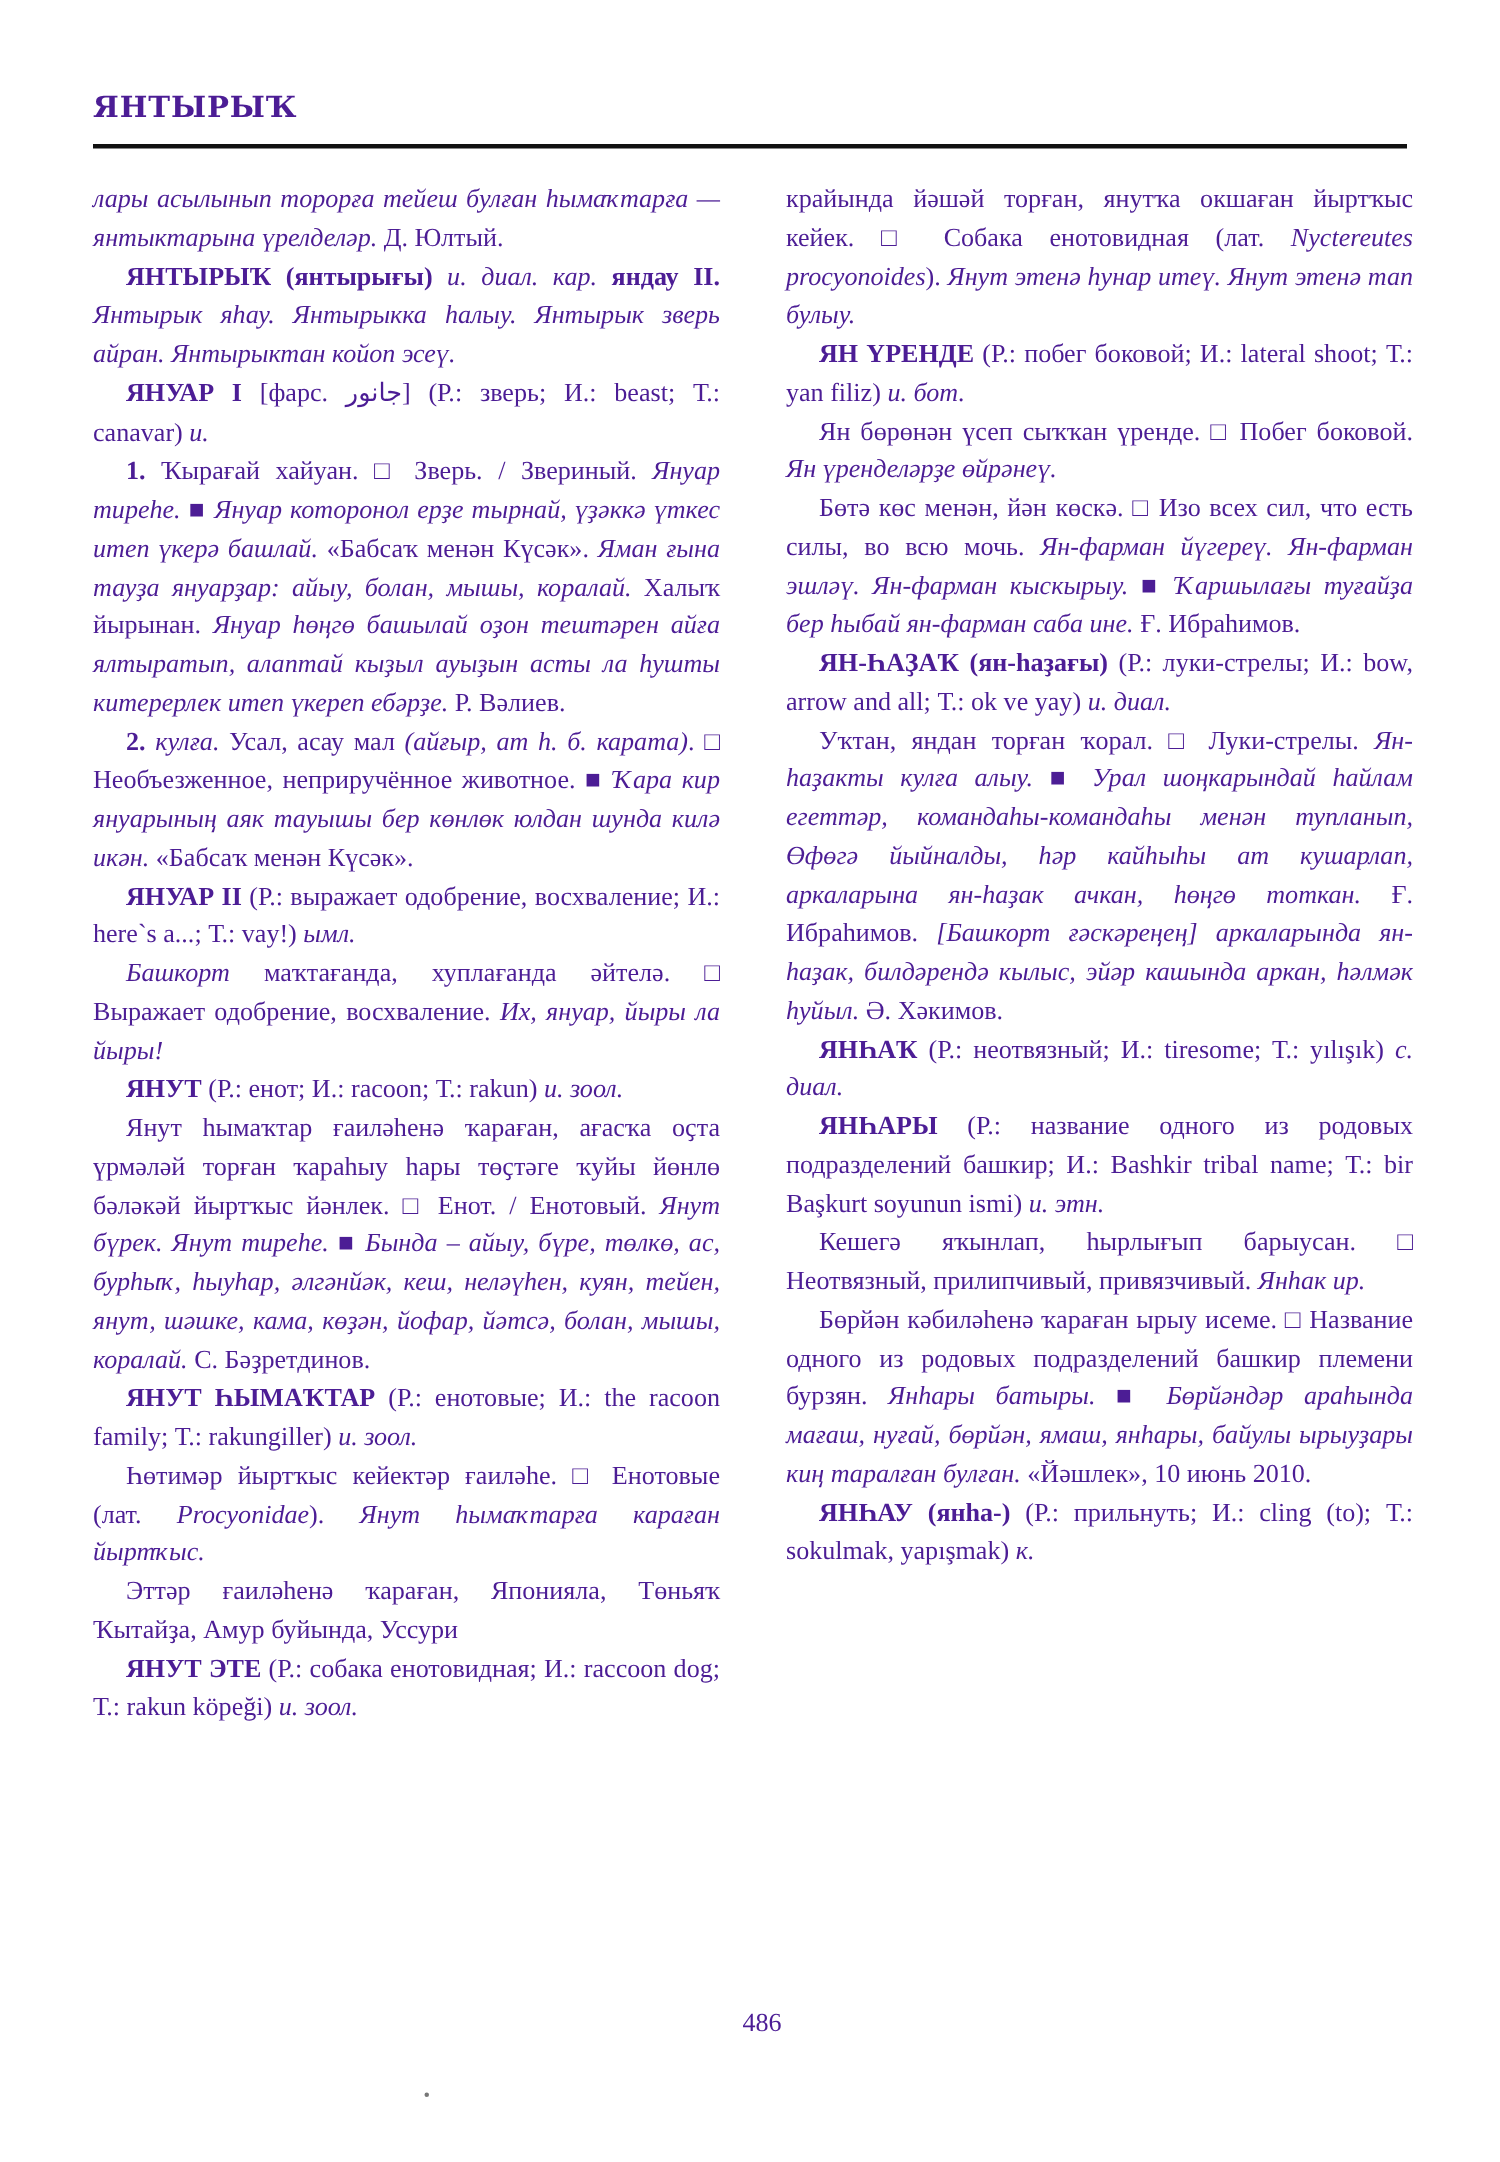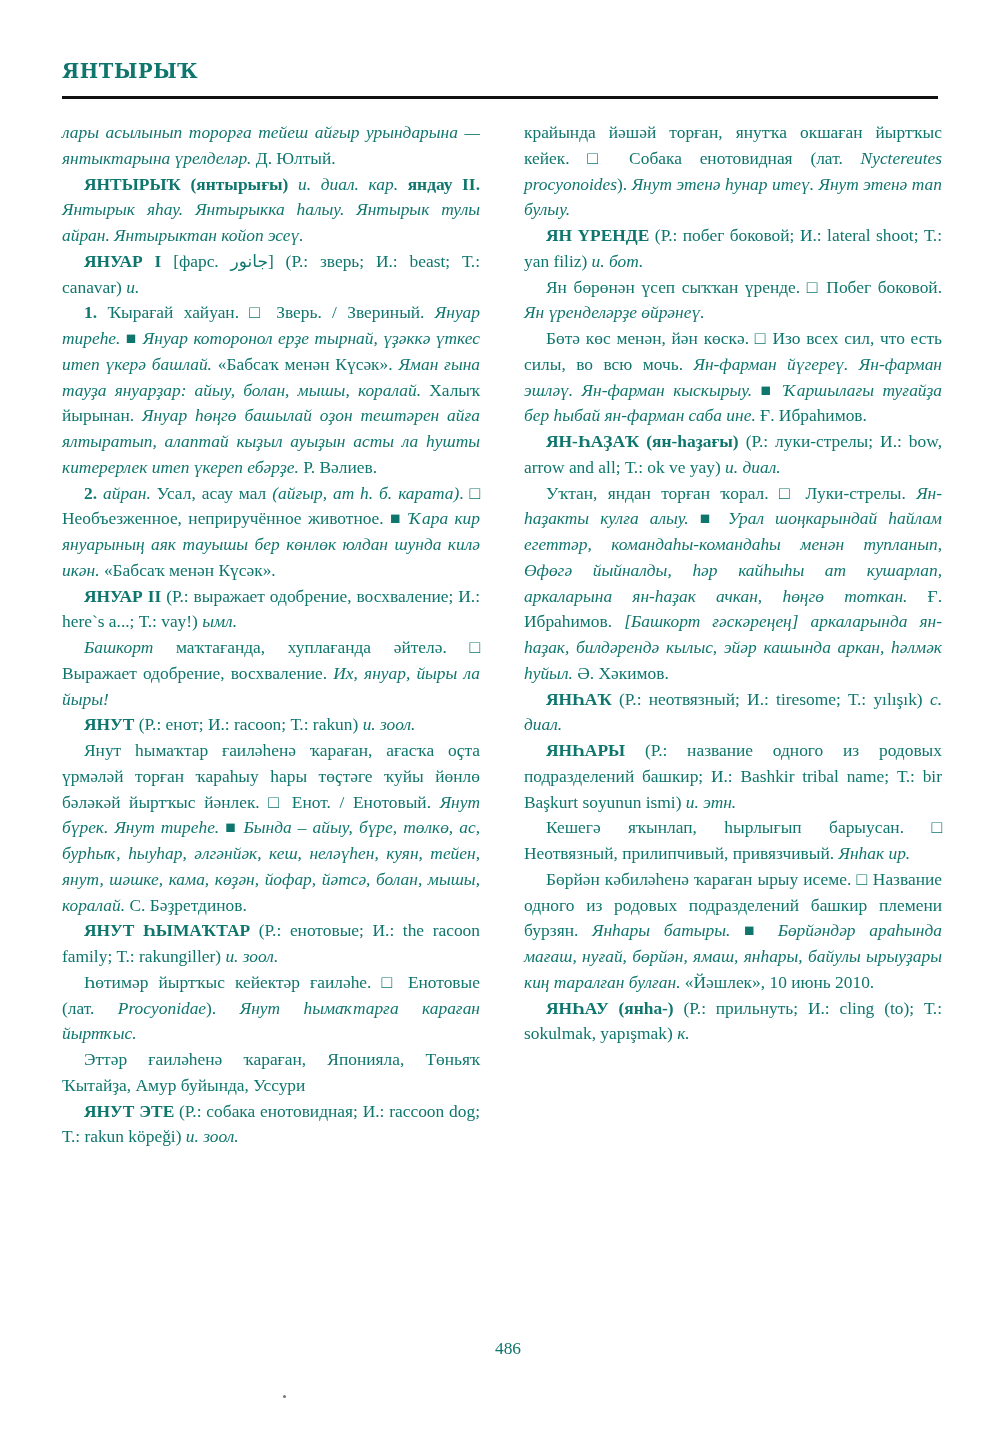--- a/index.html
+++ b/index.html
@@ -7,21 +7,21 @@
     padding: 0;
     background: #ffffff;
   }
   .page {
     position: relative;
     width: 1000px;
     height: 1441px;
     background: #ffffff;
     box-sizing: border-box;
     font-family: "Liberation Serif", "DejaVu Serif", serif;
-    color: #0f766e;
+    color: #4c1d95;
     overflow: hidden;
   }
   .running-head {
     position: absolute;
     left: 62px;
     top: 62px;
     font-family: "DejaVu Serif", "Liberation Serif", serif;
     font-weight: 700;
     font-size: 19.5px;
     letter-spacing: 0.6px;
@@ -89,25 +89,25 @@
 </head>
 <body>
 
 <div class="page">
 
   <div class="running-head">ЯНТЫРЫҠ</div>
   <div class="head-rule"></div>
 
   <div class="columns">
     <div class="col" id="col-left">
-        <p class="tp cont"><span class="i">лары асылынып торорға тейеш айғыр урындарына — янтыктарына үрелделәр.</span> Д. Юлтый.</p>
-        <p class="tp indent"><span class="b">ЯНТЫРЫҠ (янтырығы)</span> <span class="i">и. диал. кар.</span> <span class="b">яндау II.</span> <span class="i">Янтырык яһау. Янтырыкка һалыу. Янтырык тулы айран. Янтырыктан койоп эсеү.</span></p>
+        <p class="tp cont"><span class="i">лары асылынып торорға тейеш булған һымаҡтарға — янтыктарына үрелделәр.</span> Д. Юлтый.</p>
+        <p class="tp indent"><span class="b">ЯНТЫРЫҠ (янтырығы)</span> <span class="i">и. диал. кар.</span> <span class="b">яндау II.</span> <span class="i">Янтырык яһау. Янтырыкка һалыу. Янтырык зверь айран. Янтырыктан койоп эсеү.</span></p>
         <p class="tp indent"><span class="b">ЯНУАР I</span> [фарс. <span class="arab">جانور</span>] (Р.: зверь; И.: beast; Т.: canavar) <span class="i">и.</span></p>
         <p class="tp indent"><span class="b">1.</span> Ҡырағай хайуан. <span class="mk sq-open"></span> Зверь. / Звериный. <span class="i">Януар тиреһе.</span> <span class="mk sq-fill"></span> <span class="i">Януар которонол ерҙе тырнай, үҙәккә үткес итеп үкерә башлай.</span> «Бабсаҡ менән Күсәк». <span class="i">Яман ғына тауҙа януарҙар: айыу, болан, мышы, коралай.</span> Халыҡ йырынан. <span class="i">Януар һөңгө башылай оҙон тештәрен айға ялтыратып, алаптай кыҙыл ауыҙын асты ла һушты китерерлек итеп үкереп ебәрҙе.</span> Р. Вәлиев.</p>
-        <p class="tp indent"><span class="b">2.</span> <span class="i">айран.</span> Усал, асау мал <span class="i">(айғыр, ат һ. б. карата)</span>. <span class="mk sq-open"></span> Необъезженное, неприручённое животное. <span class="mk sq-fill"></span> <span class="i">Ҡара кир януарының аяк тауышы бер көнлөк юлдан шунда килә икән.</span> «Бабсаҡ менән Күсәк».</p>
+        <p class="tp indent"><span class="b">2.</span> <span class="i">кулға.</span> Усал, асау мал <span class="i">(айғыр, ат һ. б. карата)</span>. <span class="mk sq-open"></span> Необъезженное, неприручённое животное. <span class="mk sq-fill"></span> <span class="i">Ҡара кир януарының аяк тауышы бер көнлөк юлдан шунда килә икән.</span> «Бабсаҡ менән Күсәк».</p>
         <p class="tp indent"><span class="b">ЯНУАР II</span> (Р.: выражает одобрение, восхваление; И.: here`s a...; Т.: vay!) <span class="i">ымл.</span></p>
         <p class="tp indent"><span class="i">Башкорт</span> маҡтағанда, хуплағанда әйтелә. <span class="mk sq-open"></span> Выражает одобрение, восхваление. <span class="i">Их, януар, йыры ла йыры!</span></p>
         <p class="tp indent"><span class="b">ЯНУТ</span> (Р.: енот; И.: racoon; Т.: rakun) <span class="i">и. зоол.</span></p>
         <p class="tp indent">Янут һымаҡтар ғаиләһенә ҡараған, ағасҡа оҫта үрмәләй торған ҡараһыу һары төҫтәге ҡуйы йөнлө бәләкәй йыртҡыс йәнлек. <span class="mk sq-open"></span> Енот. / Енотовый. <span class="i">Янут бүрек. Янут тиреһе.</span> <span class="mk sq-fill"></span> <span class="i">Бында – айыу, бүре, төлкө, ас, бурһыҡ, һыуһар, әлгәнйәк, кеш, неләүһен, куян, тейен, янут, шәшке, кама, көҙән, йофар, йәтсә, болан, мышы, коралай.</span> С. Бәҙретдинов.</p>
         <p class="tp indent"><span class="b">ЯНУТ ҺЫМАҠТАР</span> (Р.: енотовые; И.: the racoon family; Т.: rakungiller) <span class="i">и. зоол.</span></p>
         <p class="tp indent">Һөтимәр йыртҡыс кейектәр ғаиләһе. <span class="mk sq-open"></span> Енотовые (лат. <span class="i">Procyonidae</span>). <span class="i">Янут һымаҡтарға караған йыртҡыс.</span></p>
         <p class="tp indent">Эттәр ғаиләһенә ҡараған, Японияла, Төньяҡ Ҡытайҙа, Амур буйында, Уссури</p>
         <p class="tp indent"><span class="b">ЯНУТ ЭТЕ</span> (Р.: собака енотовидная; И.: raccoon dog; Т.: rakun köpeği) <span class="i">и. зоол.</span></p>
       </div>
     <div class="col" id="col-right">

